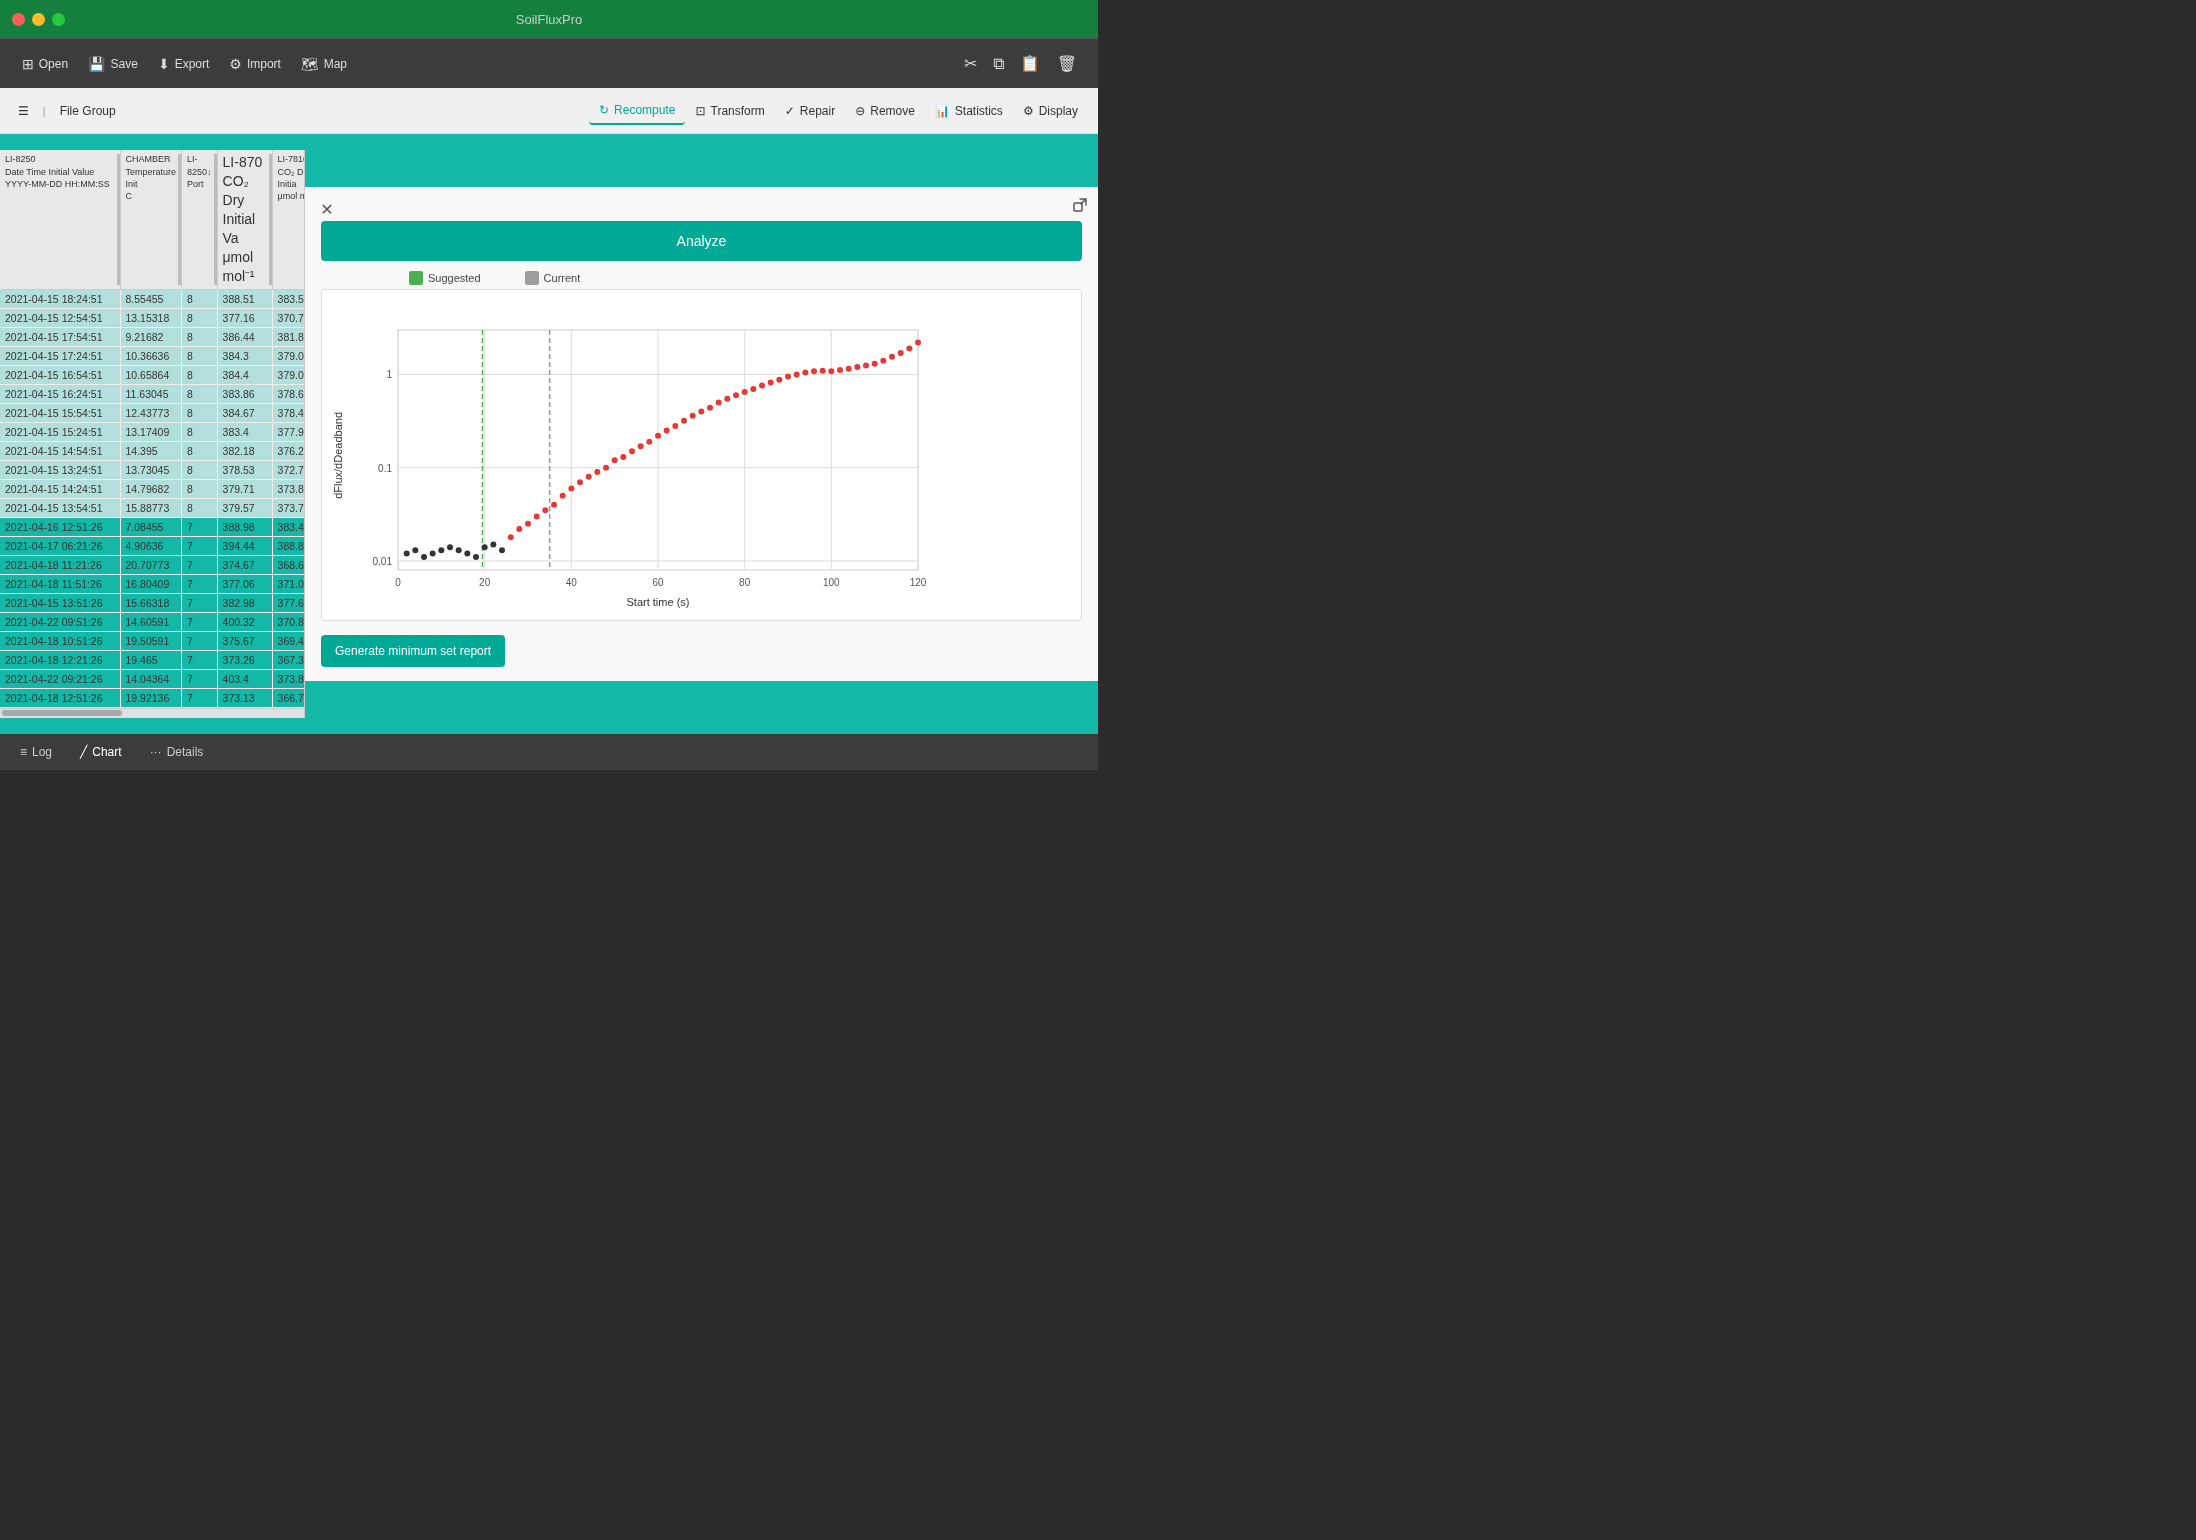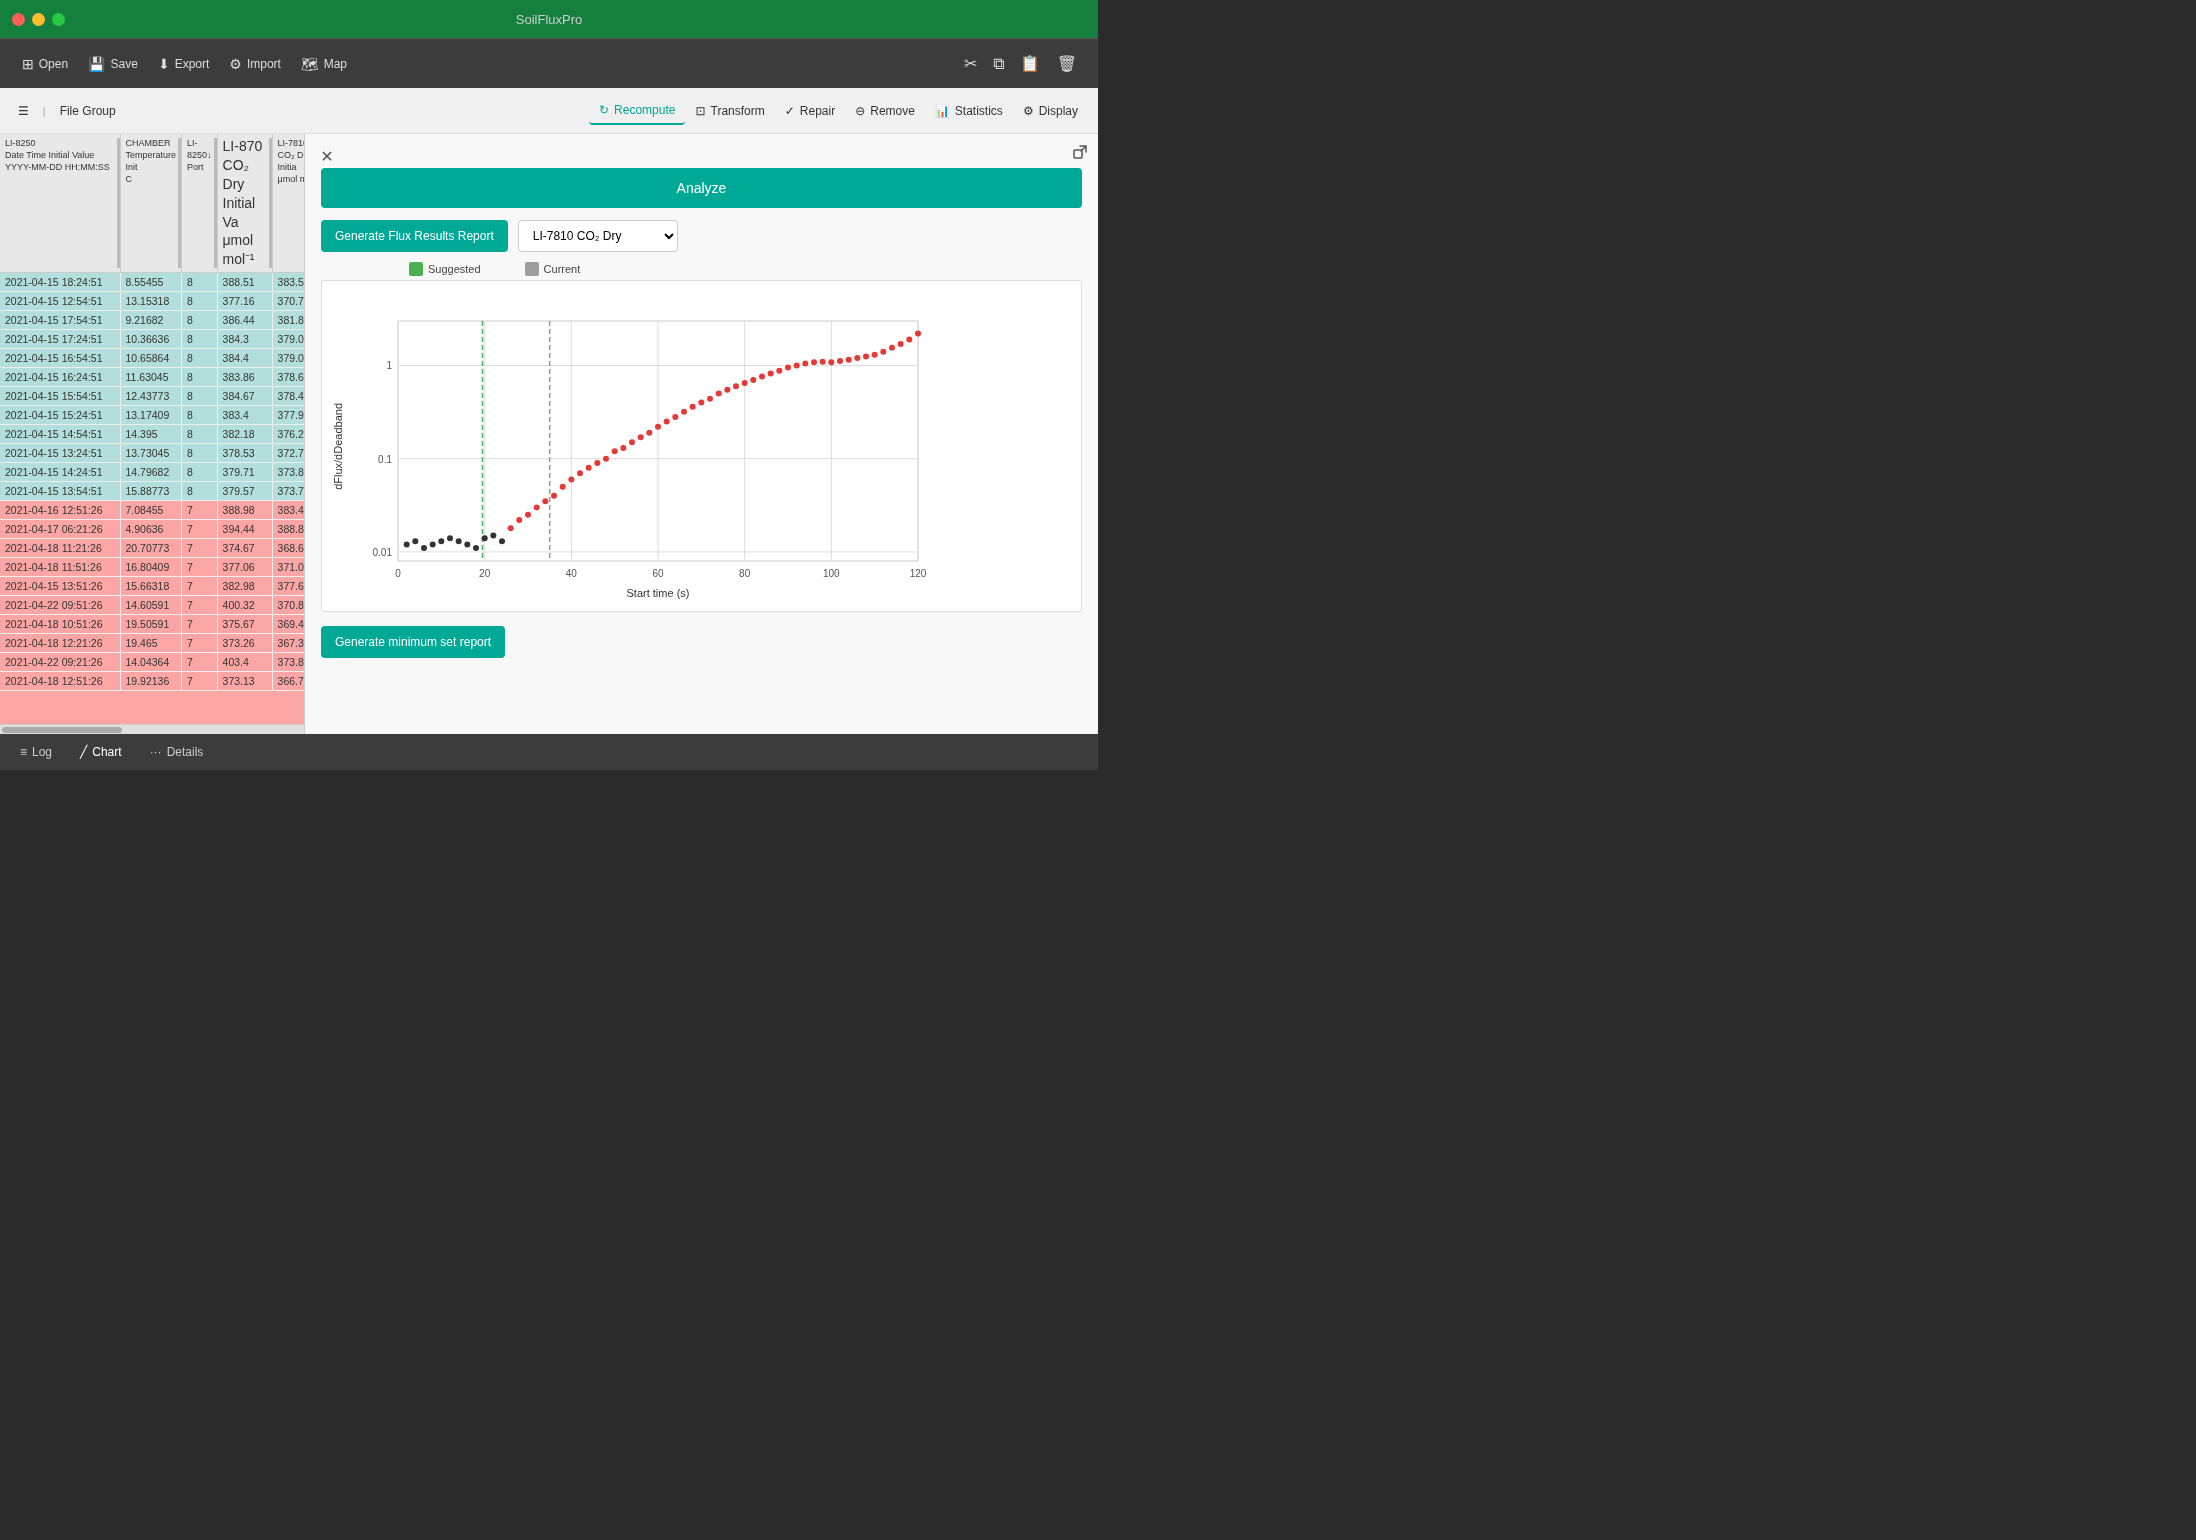--- a/index.html
+++ b/index.html
@@ -89,21 +89,22 @@
     }
     .action-btn.active {
       border-bottom: 2px solid #00a896;
       color: #00a896;
     }
 
     
     .main-content {
       display: flex;
       height: calc(770px - 38px - 50px - 46px - 36px);
-      background: #fca5a5;
+      background: #14b8a6;
+      align-items: center;
     }
 
     
     .table-panel {
       width: 305px;
       min-width: 305px;
       overflow: hidden;
       border-right: 1px solid #ccc;
       display: flex;
       flex-direction: column;
@@ -577,26 +578,20 @@
     <button class="close-btn">✕</button>
     <button class="external-link-btn">
       <svg width="16" height="16" viewBox="0 0 16 16" fill="none">
         <rect x="2" y="6" width="8" height="8" rx="1" stroke="#555" stroke-width="1.5" fill="none"></rect>
         <path d="M8 2h6v6M9 7L14 2" stroke="#555" stroke-width="1.5" stroke-linecap="round"></path>
       </svg>
     </button>
 
     <button class="analyze-btn">Analyze</button>
 
-    <div class="flux-row">
-      <button class="generate-btn">Generate Flux Results Report</button>
-      <select class="dropdown-select">
-        <option>LI-7810 CO₂ Dry</option>
-      </select>
-    </div>
 
     
     <div class="chart-legend">
       <div class="legend-item">
         <div class="legend-dot legend-green"></div>
         <span>Suggested</span>
       </div>
       <div class="legend-item">
         <div class="legend-dot legend-gray"></div>
         <span>Current</span>

